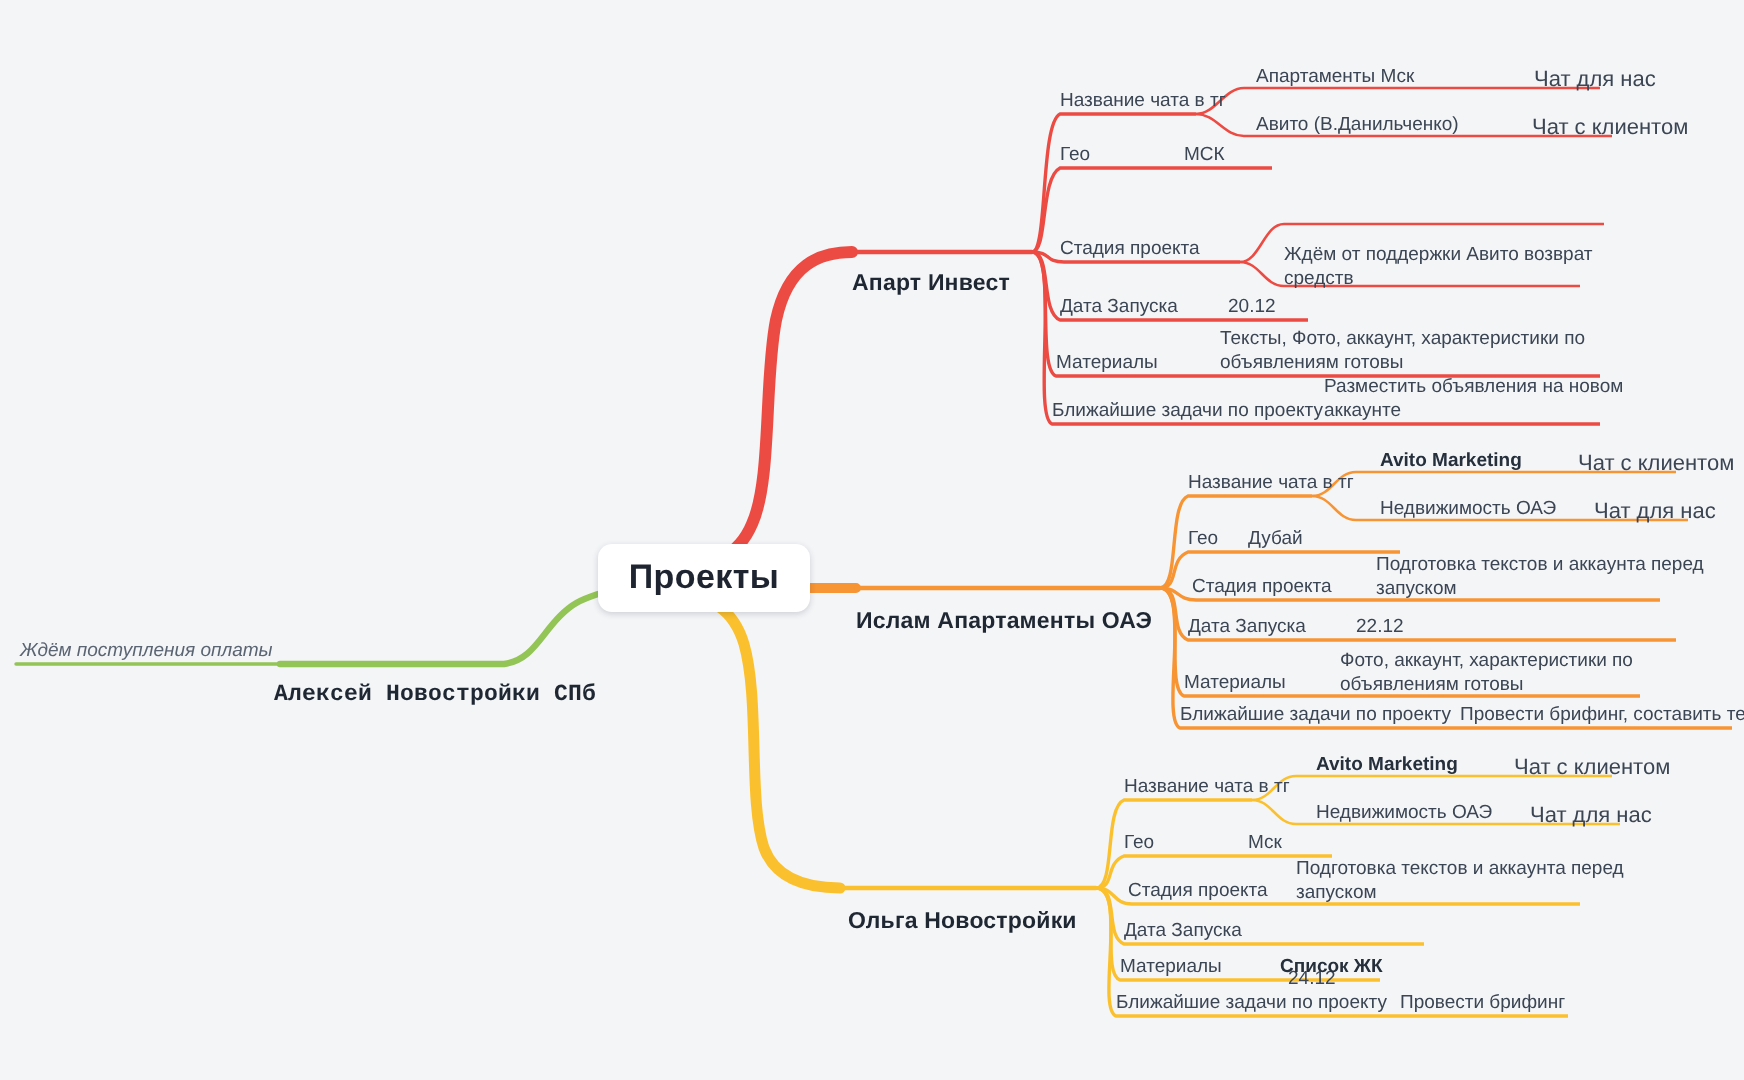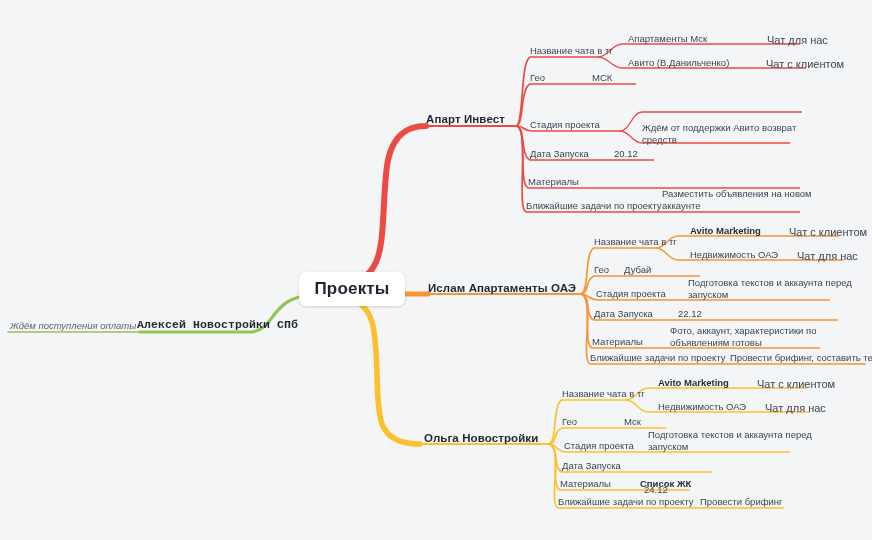--- a/index.html
+++ b/index.html
@@ -50,20 +50,21 @@
     letter-spacing: .2px;
     z-index: 5;
   }
 
   
   .branch-title {
     font-size: 11.5px;
     font-weight: 700;
     color: #1f2733;
     letter-spacing: .1px;
+    margin-top: 23px;
   }
   
   .key-label {
     font-size: 9.5px;
     font-weight: 400;
     color: #3b4554;
   }
   
   .val-label {
     font-size: 9.5px;
@@ -174,20 +175,21 @@
   <div class="node key-label" style="left:530px; top:72px;">Гео</div>
   <div class="node val-label" style="left:592px; top:72px;">МСК</div>
 
   <div class="node key-label" style="left:530px; top:119px;">Стадия проекта</div>
   <div class="node wrap val-label" style="left:642px; top:122px; width:160px;">Ждём от поддержки Авито возврат средств</div>
 
   <div class="node key-label" style="left:530px; top:148px;">Дата Запуска</div>
   <div class="node val-label" style="left:614px; top:148px;">20.12</div>
 
   <div class="node key-label" style="left:528px; top:176px;">Материалы</div>
+  <div class="node wrap val-label" style="left:610px; top:164px; width:192px;">Тексты, Фото, аккаунт, характеристики по объявлениям готовы</div>
 
   <div class="node key-label" style="left:526px; top:200px;">Ближайшие задачи по проекту</div>
   <div class="node wrap val-label" style="left:662px; top:188px; width:150px;">Разместить объявления на новом аккаунте</div>
 
   <div class="node branch-title" style="left:428px; top:281px;">Ислам Апартаменты ОАЭ</div>
 
   <div class="node key-label" style="left:594px; top:236px;">Название чата в тг</div>
   <div class="node val-label bold" style="left:690px; top:225px;">Avito Marketing</div>
   <div class="node leaf-label" style="left:789px; top:226px;">Чат с клиентом</div>
   <div class="node val-label" style="left:690px; top:249px;">Недвижимость ОАЭ</div>

